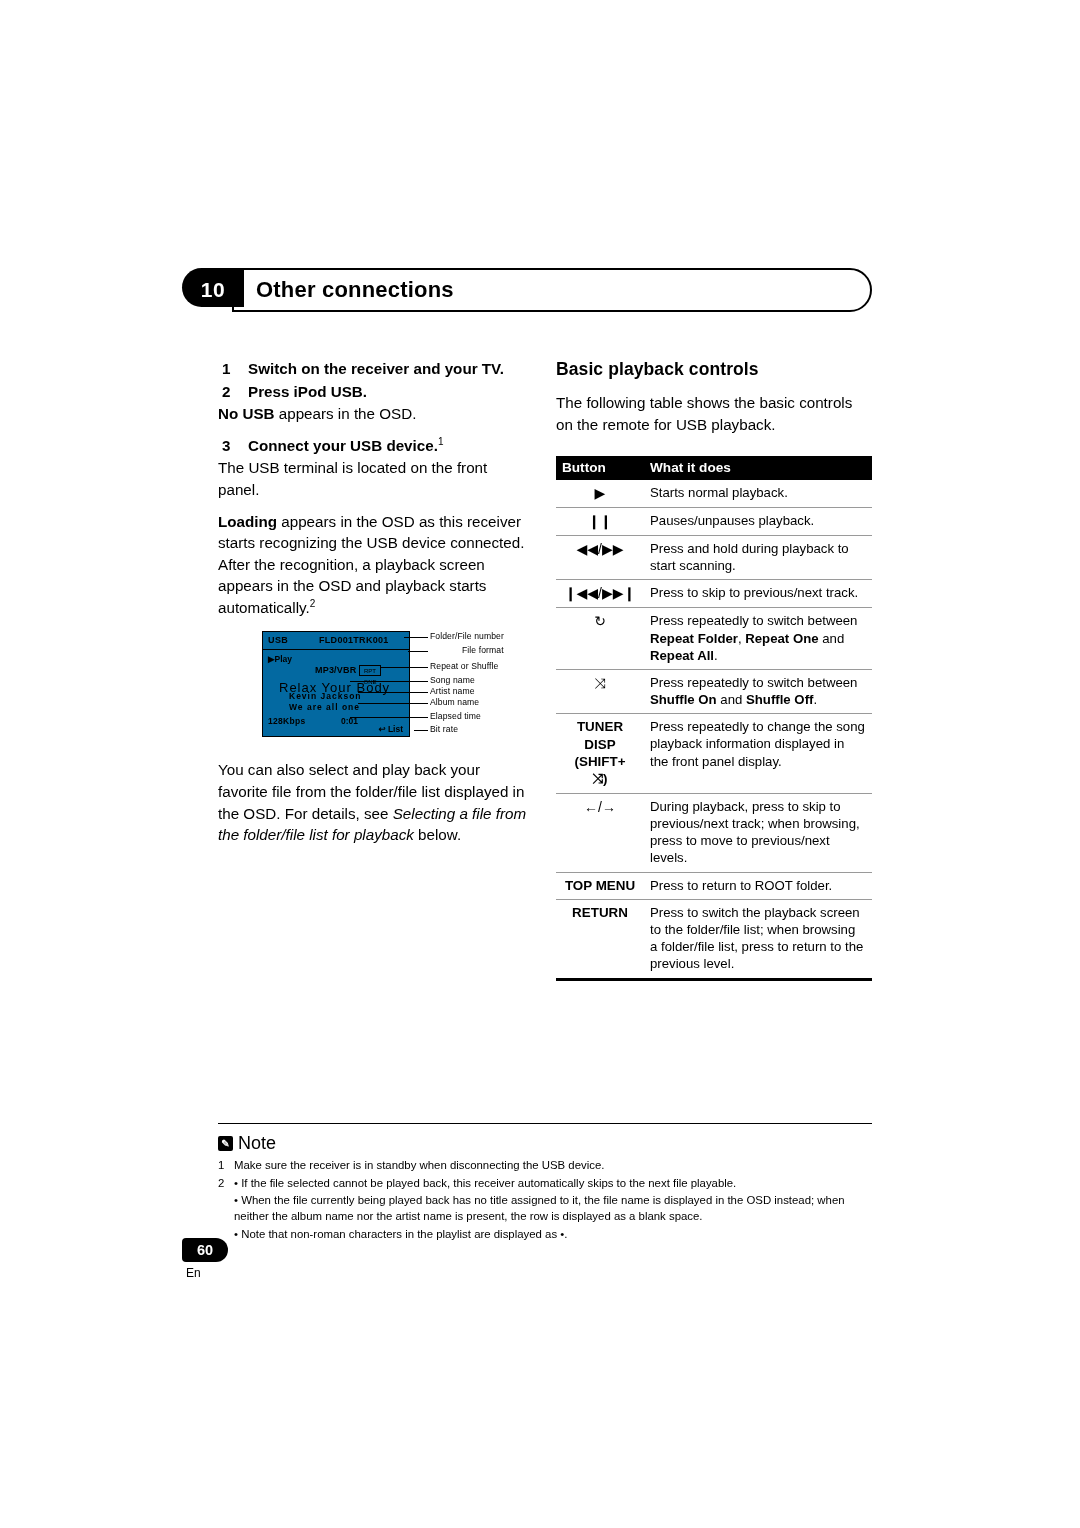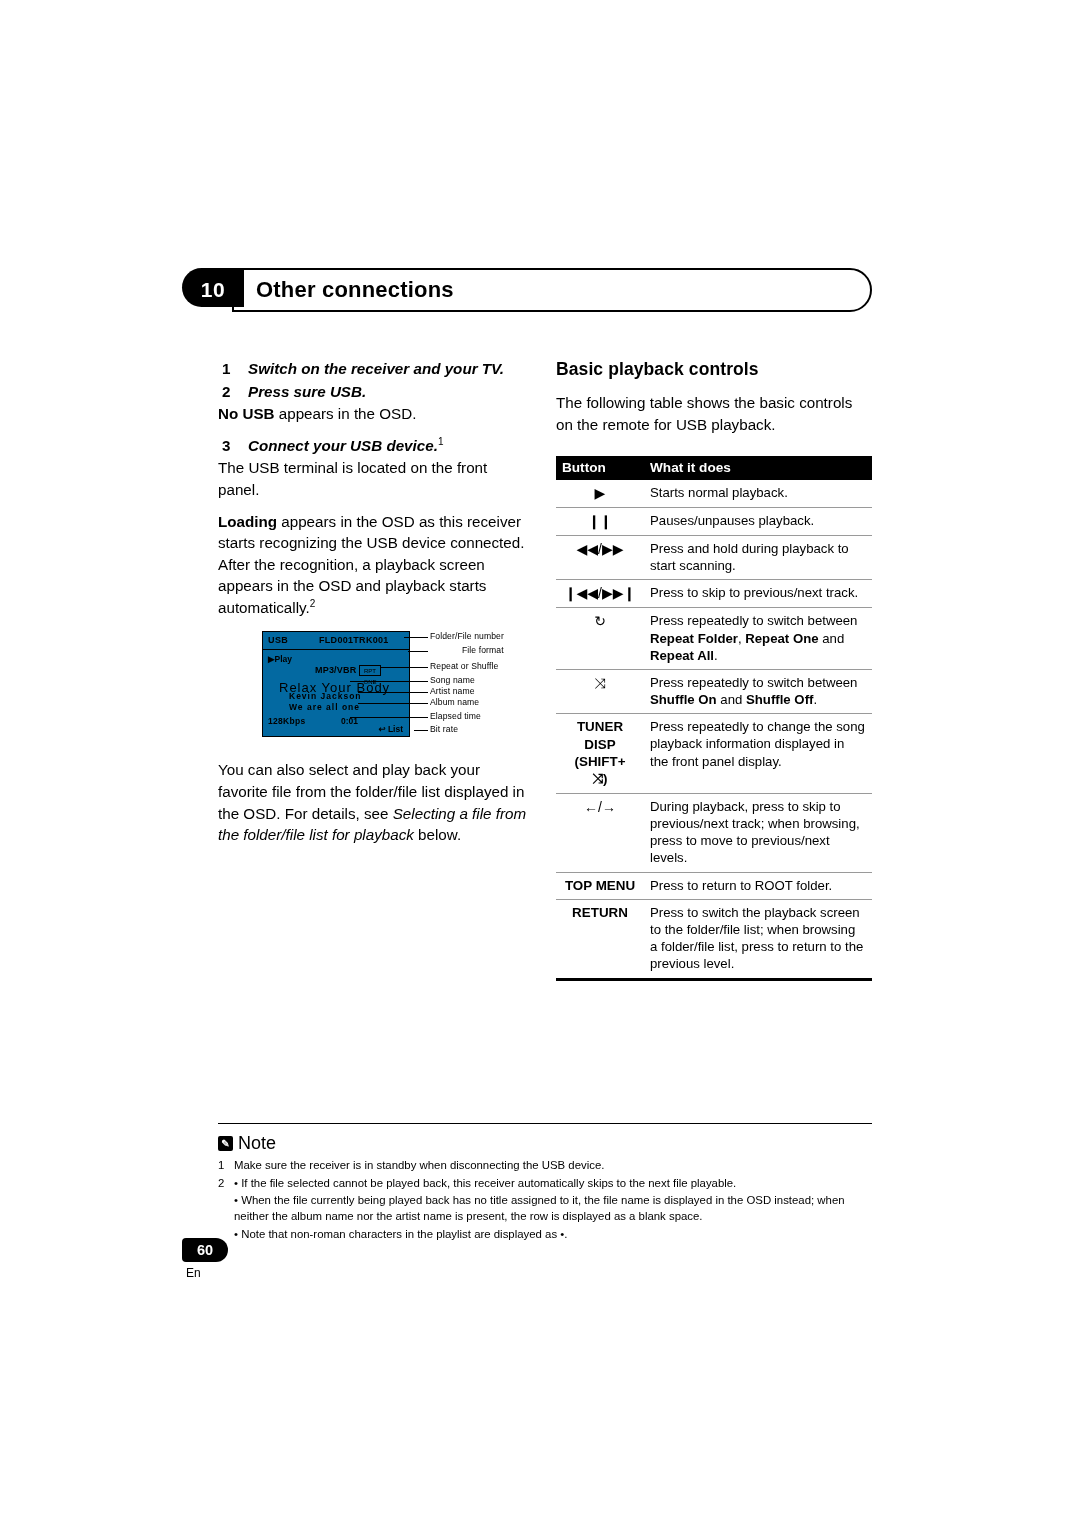--- a/index.html
+++ b/index.html
@@ -101,21 +101,21 @@
     line-height: 1.42;
     padding-left: 30px;
     margin-bottom: 1px;
   }
   ol.steps li .num {
     position: absolute;
     left: 4px;
     top: 0;
     font-weight: bold;
   }
-  ol.steps li .stepttl { font-weight: bold; font-style: italic; }
+  ol.steps li .stepttl { font-weight: bold; }
   .plain-after {
     font-size: 15.2px;
     line-height: 1.42;
     margin: 1px 0 10px 0;
   }
   sup { font-size: 10px; vertical-align: super; }
 
   
   .figure {
     position: relative;
@@ -353,21 +353,21 @@
 
   <div class="col-left">
 
     <ol class="steps">
       <li>
         <span class="num">1</span>
         <span class="stepttl">Switch on the receiver and your TV.</span>
       </li>
       <li>
         <span class="num">2</span>
-        <span class="stepttl">Press sure USB.</span>
+        <span class="stepttl">Press iPod USB.</span>
       </li>
     </ol>
     <div class="plain-after">
       <span class="b">No USB</span><span> appears in the OSD.</span>
     </div>
 
     <ol class="steps">
       <li>
         <span class="num">3</span>
         <span class="stepttl">Connect your USB device.</span><sup>1</sup>

